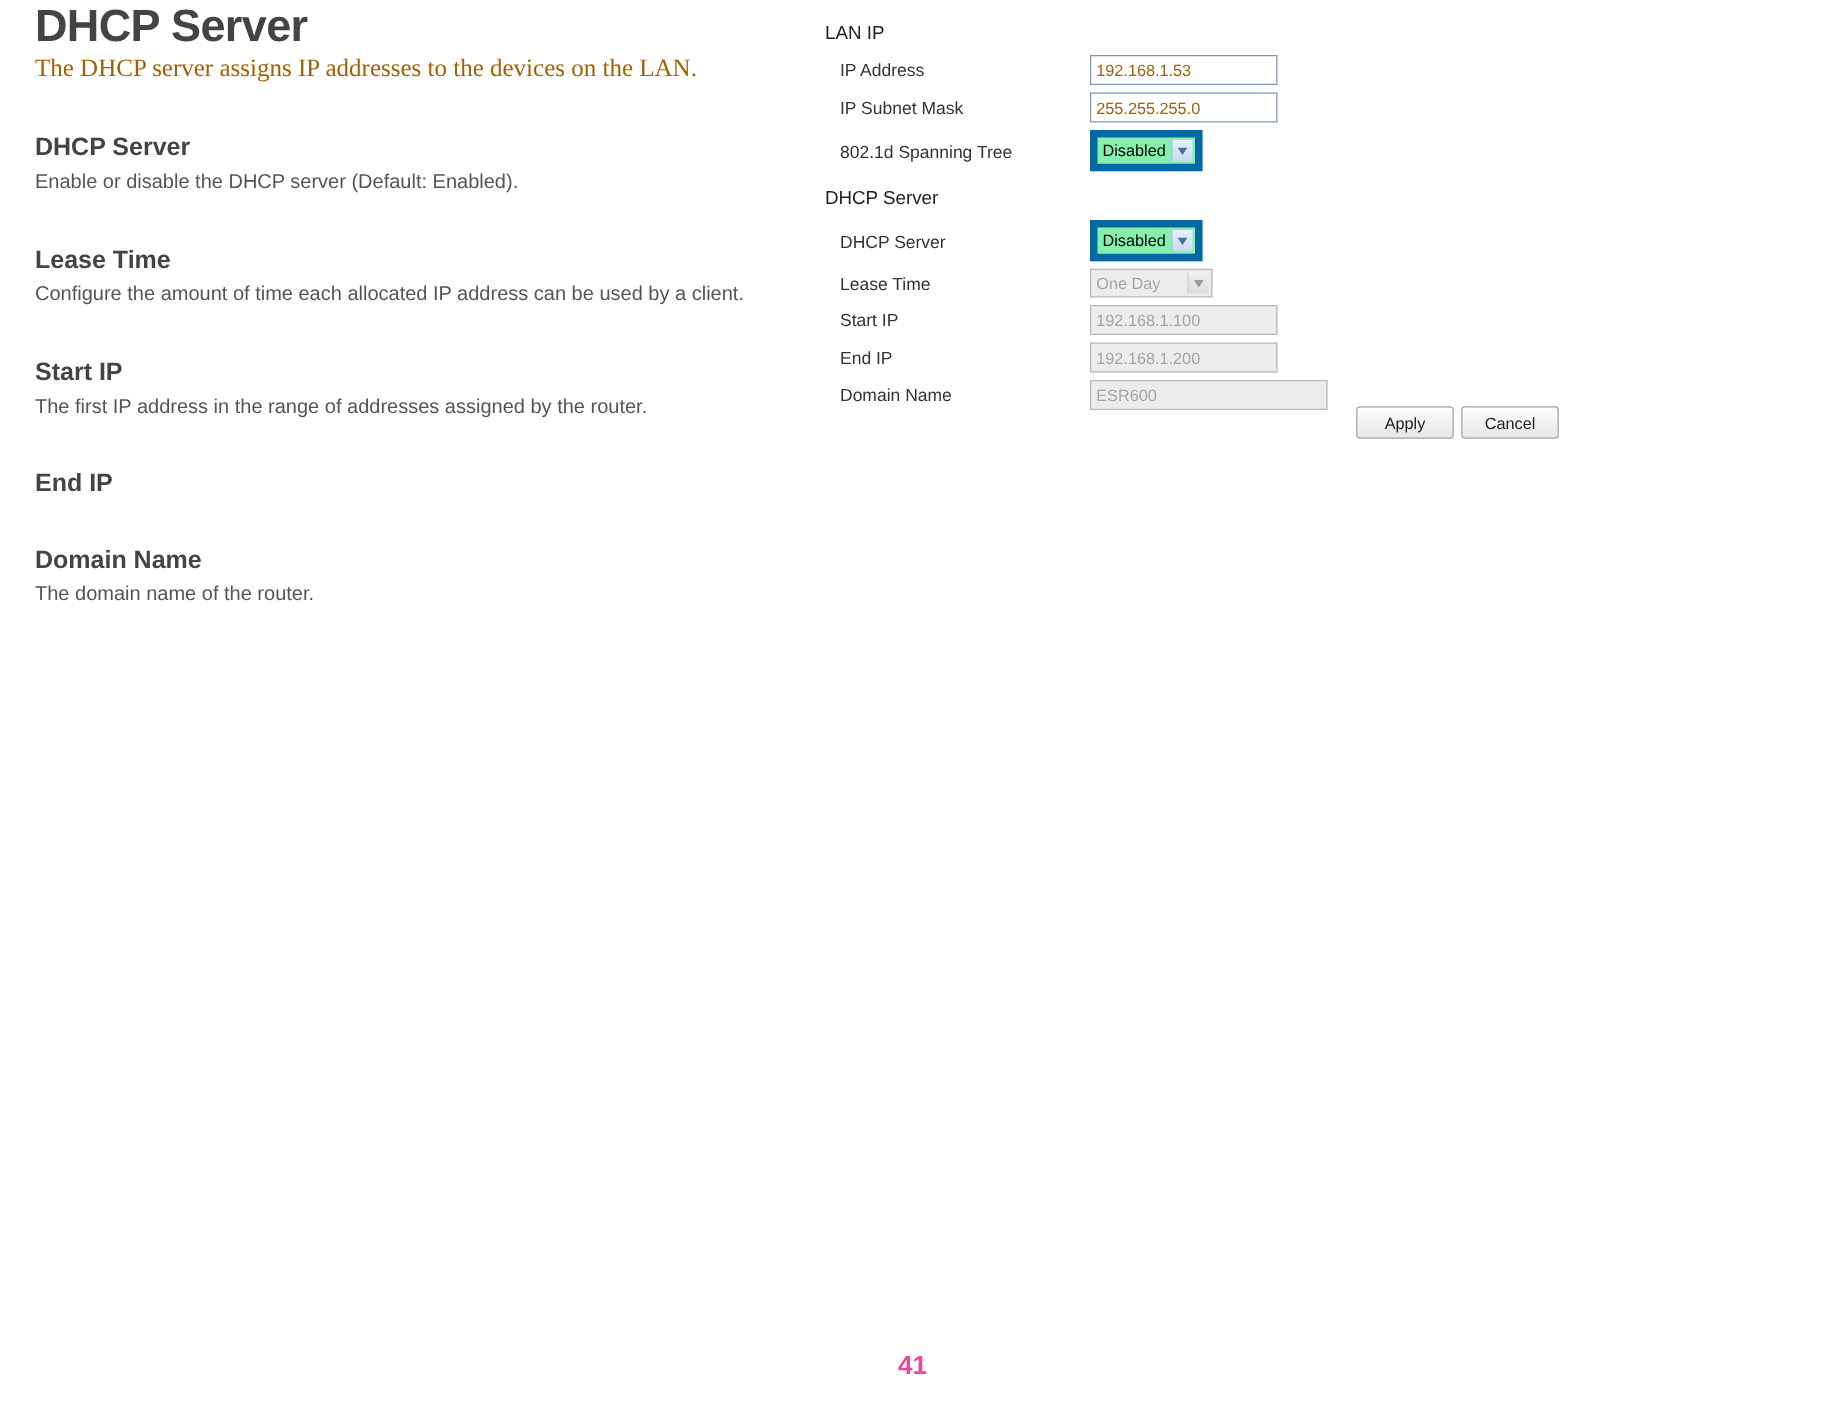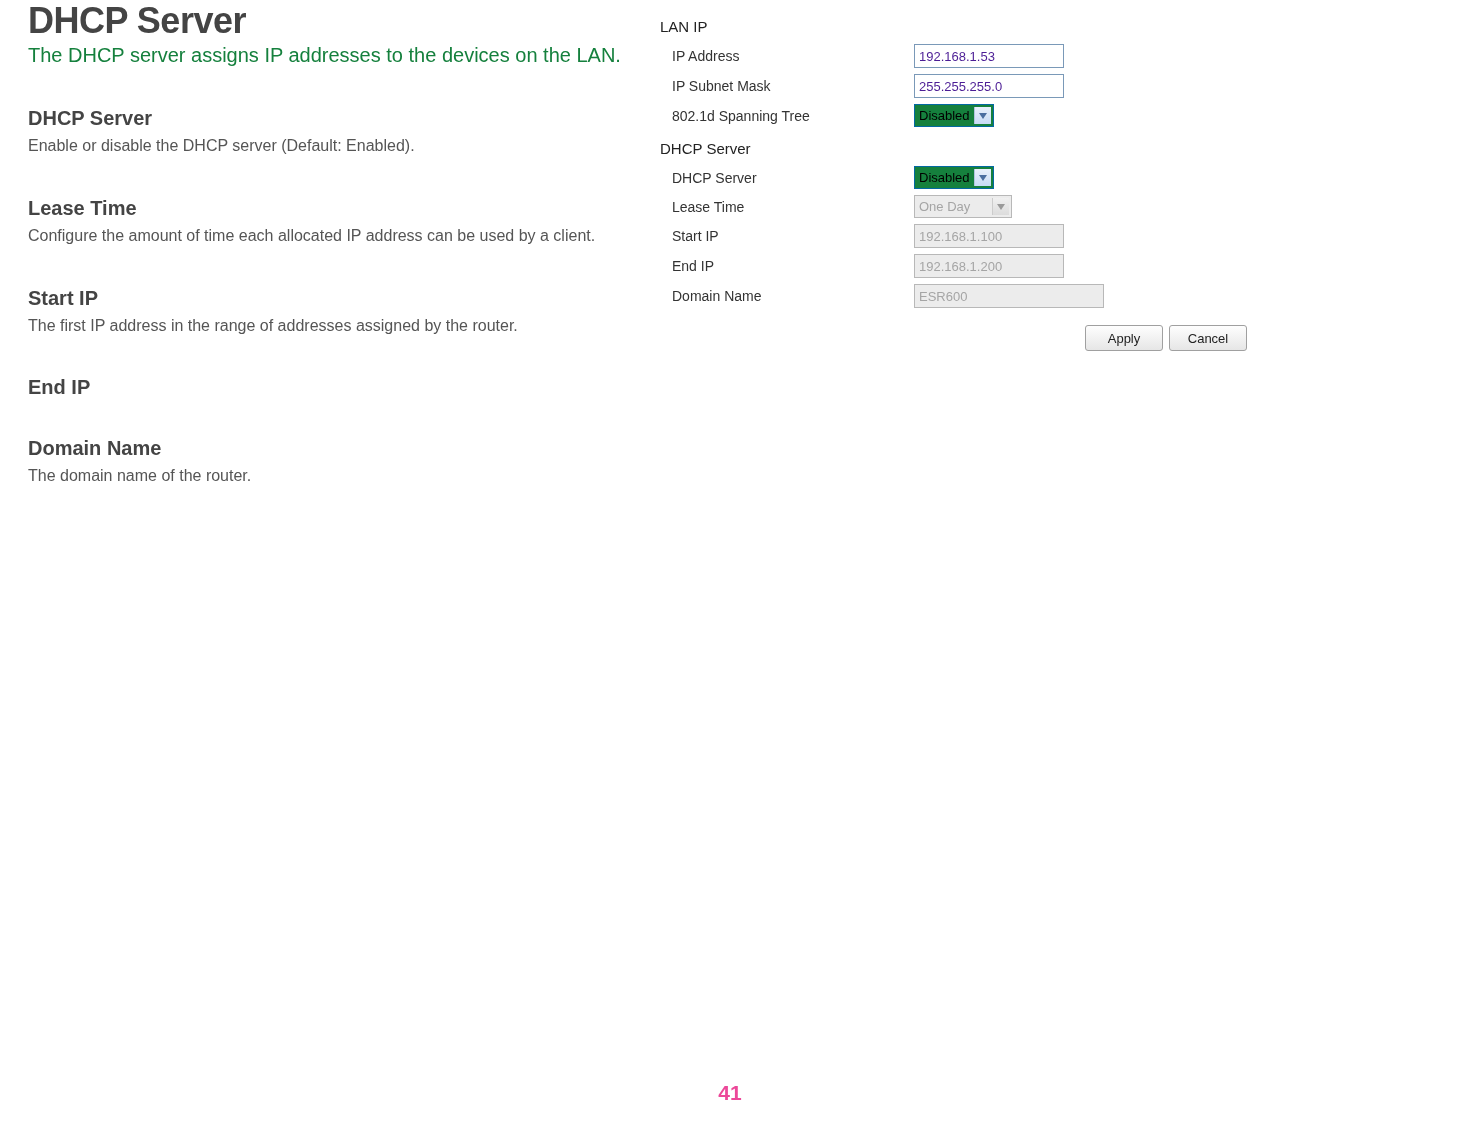--- a/index.html
+++ b/index.html
@@ -22,22 +22,22 @@
     font-size: 36px;
     font-weight: 700;
     color: #444;
     letter-spacing: -0.5px;
     margin-bottom: 2px;
     font-family: "Arial Narrow", Arial, sans-serif;
     font-stretch: condensed;
   }
   .intro {
     font-size: 20px;
-    color: #15803d;
-    font-family: Liberation Sans, sans-serif;
+    color: #a16207;
+    font-family: Liberation Serif, serif;
     font-stretch: condensed;
     margin-bottom: 40px;
   }
   .section {
     margin-bottom: 38px;
   }
   .section-heading {
     font-size: 20px;
     font-weight: 700;
     color: #444;
@@ -63,50 +63,49 @@
   }
   .panel-section-title {
     color: #222;
     font-size: 15px;
     margin: 6px 0 6px 0;
   }
   .panel-row {
     display: flex;
     align-items: center;
     padding: 3px 0 3px 12px;
-    gap: 42px;
   }
   .panel-label {
     width: 200px;
     color: #333;
     font-size: 14px;
   }
   .text-input {
     border: 1px solid #7a99b8;
     background: #fff;
     font-family: Tahoma, Arial, sans-serif;
     font-size: 13px;
     padding: 2px 4px;
     width: 140px;
     height: 18px;
-    color: #4c1d95;
+    color: #a16207;
   }
   .text-input.disabled {
     background: #ececec;
     color: #a5a5a5;
     border: 1px solid #b8b8b8;
   }
   .text-input.domain {
     width: 180px;
   }
   .select-box {
     display: inline-flex;
     align-items: center;
-    border: 1px solid #0369a1;
-    background: #15803d;
+    border: 6px solid #0369a1;
+    background: #86efac;
     font-size: 13px;
     padding: 1px 2px 1px 4px;
     height: 19px;
     color: #000;
   }
   .select-box.disabled {
     background: #ececec;
     color: #a5a5a5;
     border: 1px solid #b8b8b8;
   }

